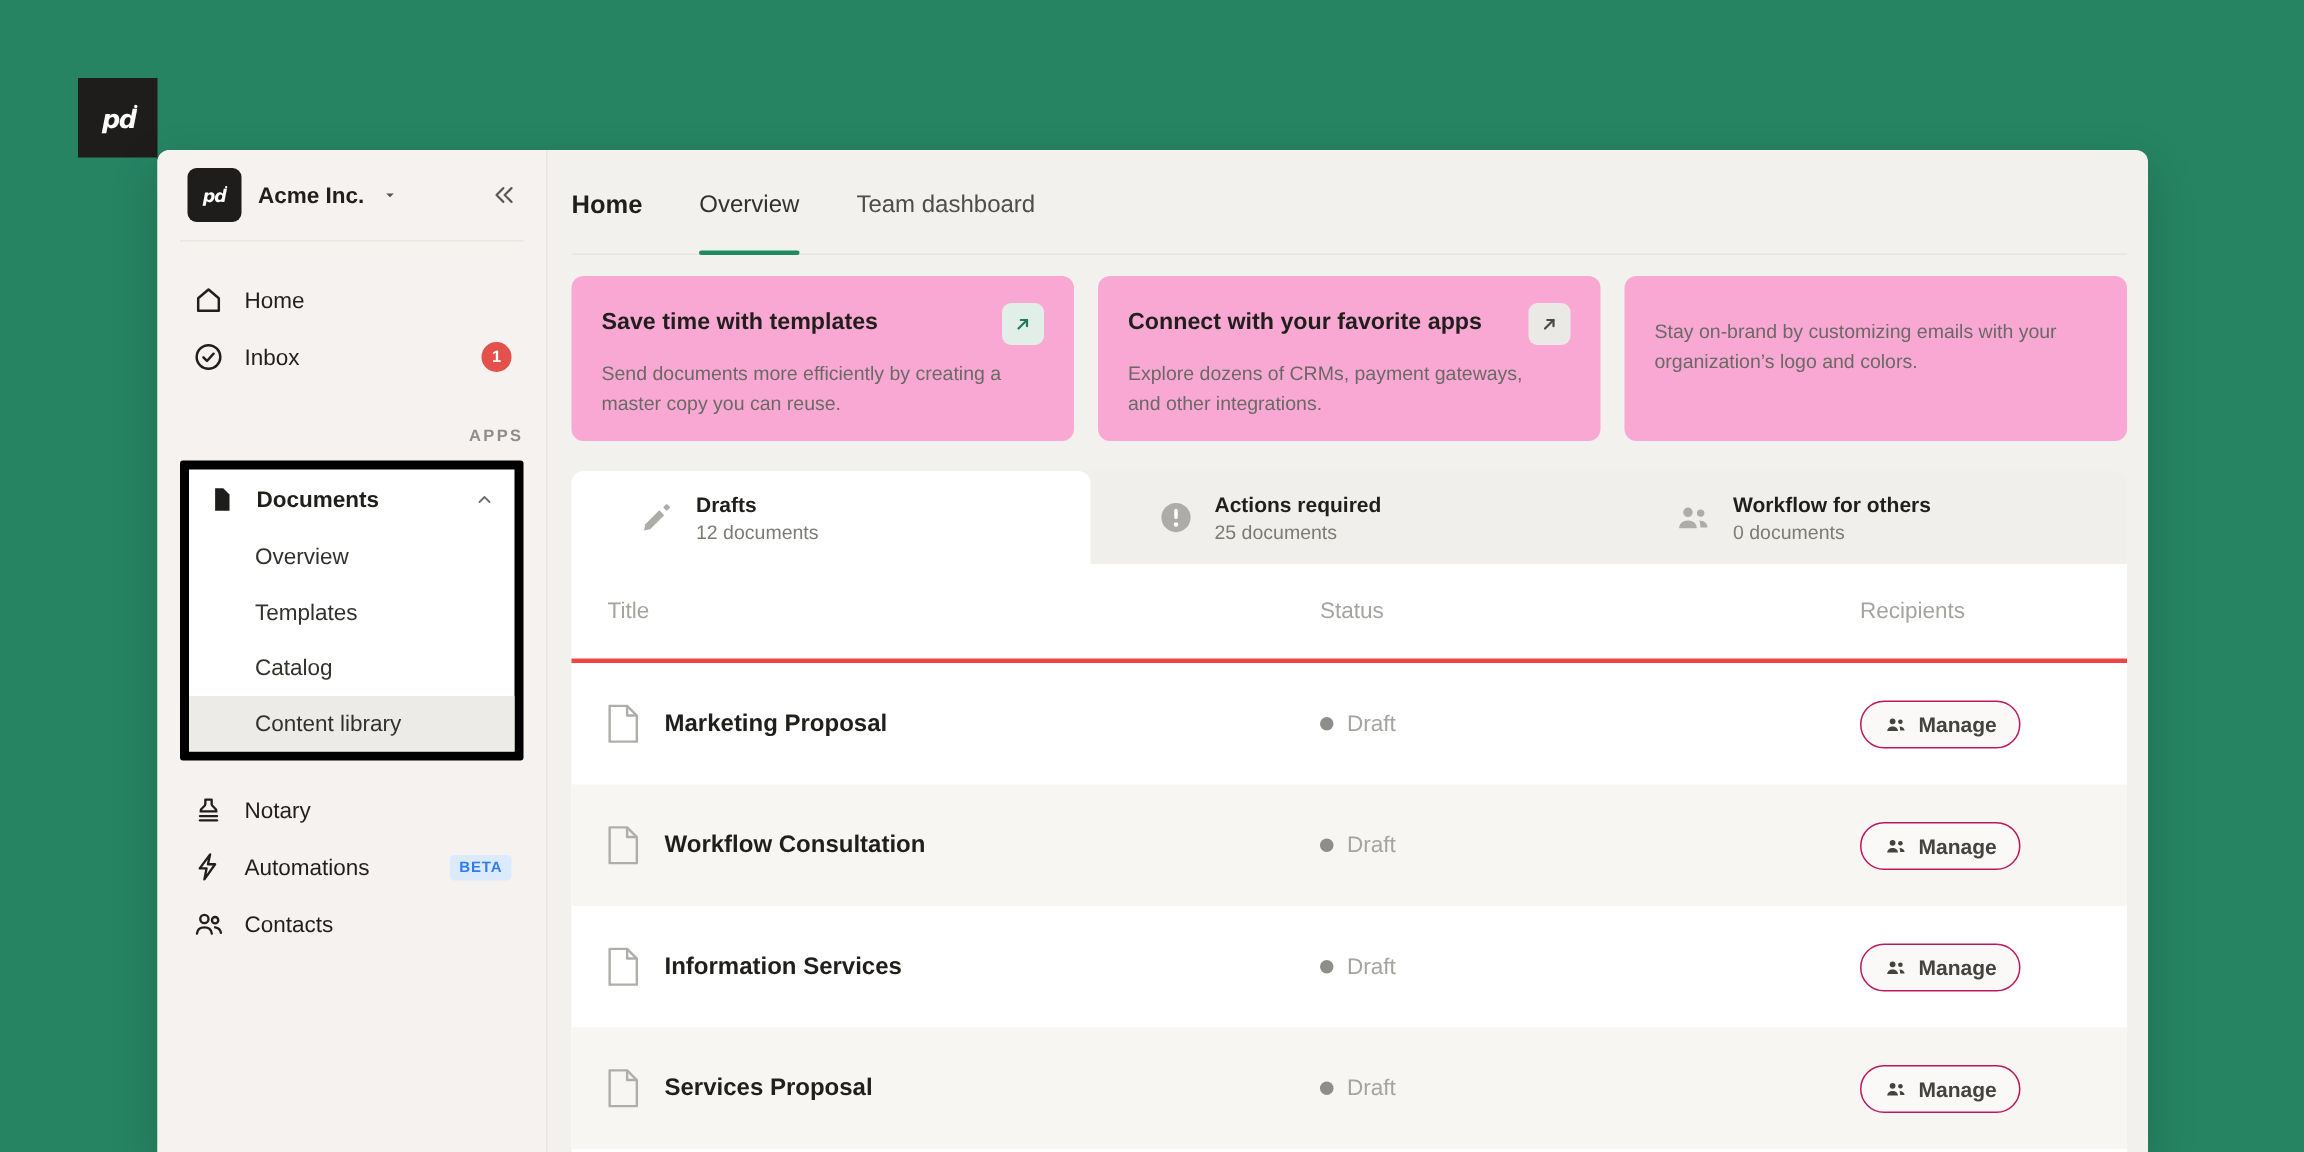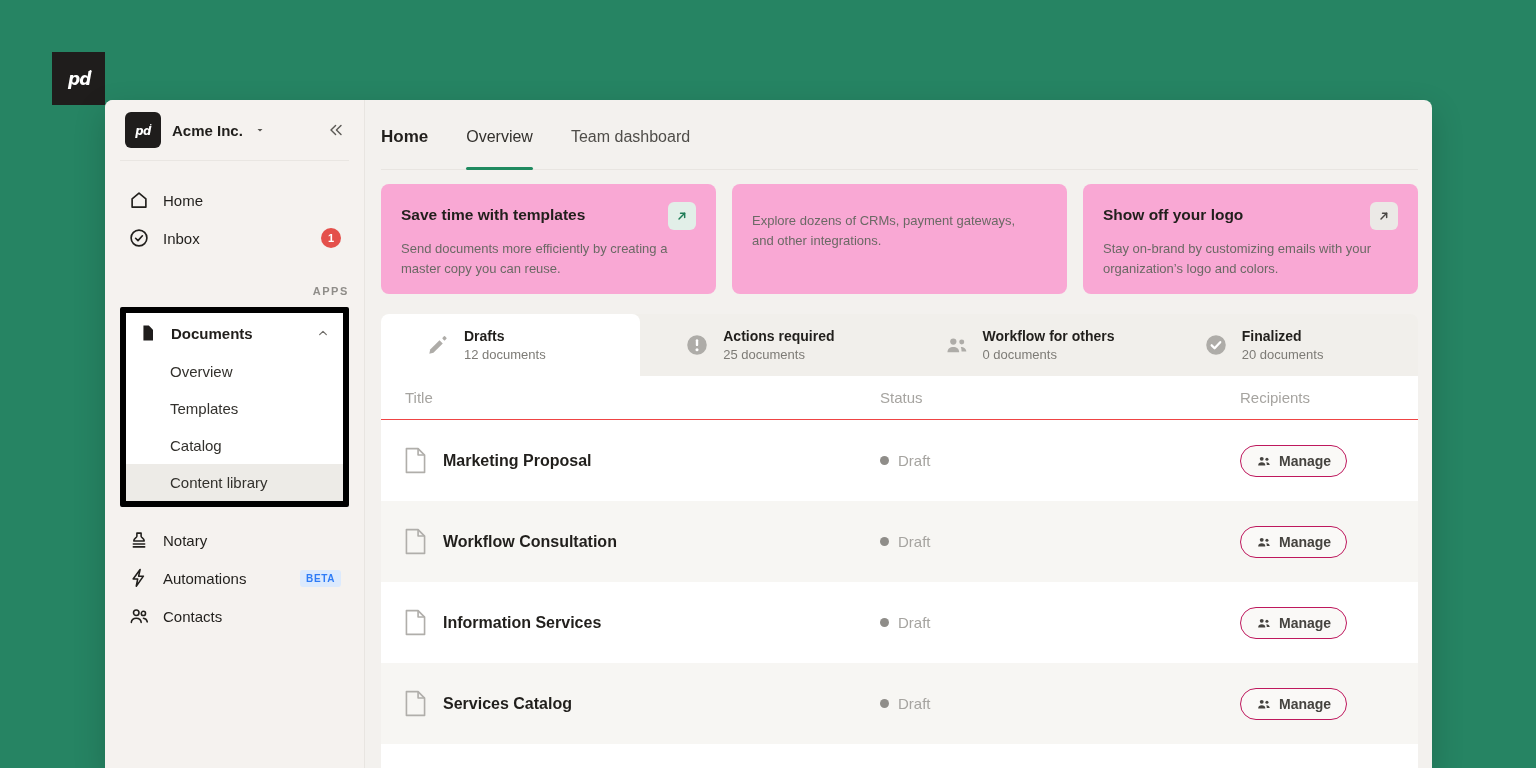--- a/index.html
+++ b/index.html
@@ -53,21 +53,21 @@
 
   .tabstrip { display:flex; margin-top:20px; background:#f1efeb; border-radius:8px 8px 0 0; }
   .dtab { flex:1; display:flex; align-items:center; gap:13px; padding:14px 0 14px 44px; cursor:pointer; }
   .dtab.active { background:#fff; border-radius:8px 8px 0 0; }
   .dtab .ic { color:#aeaca8; display:flex; }
   .dtab-title { font-size:14px; font-weight:bold; color:#211f1c; }
   .dtab-count { font-size:13px; color:#7d7b76; margin-top:3px; }
 
   .table { background:#fff; flex:1; }
   .trow { display:grid; grid-template-columns:475px 360px 1fr; align-items:center; padding:0 24px; }
-  .thead { height:44px; color:#a6a4a0; font-size:15px; border-bottom:1px solid #ef4444; }
+  .thead { height:66px; color:#a6a4a0; font-size:15px; border-bottom:3px solid #ef4444; }
   .tr { height:81px; }
   .tr.alt { background:#f7f6f3; }
   .cell-title { display:flex; align-items:center; gap:17px; }
   .row-title { font-size:16px; font-weight:bold; color:#211f1c; }
   .cell-status { display:flex; align-items:center; gap:9px; }
   .status-dot { width:9px; height:9px; border-radius:50%; background:#8f8d89; }
   .status-text { font-size:15px; color:#a6a4a0; }
   .manage-btn { display:inline-flex; gap:7px; padding:7px 15px; background:#faf9f7; border:1px solid #be185d; border-radius:18px; cursor:pointer; color:#45433f; }
   .manage-btn .lbl { font-size:14px; font-weight:bold; color:#45433f; }
   svg { display:block; }
@@ -201,32 +201,32 @@
             <span class="icon-btn green">
               <svg width="16" height="16" viewBox="0 0 24 24" fill="none" stroke="currentColor" stroke-width="2.2" stroke-linecap="round" stroke-linejoin="round">
                   <path d="M7.5 16.5 16 8"></path>
                   <path d="M9.8 8H16v6.2"></path>
                 </svg>
             </span>
           </div>
           <div class="card-body">Send documents more efficiently by creating a master copy you can reuse.</div>
         </div>
         <div class="card">
-          <div class="card-body">Explore dozens of CRMs, payment gateways, and other integrations.</div>
-        </div>
-        <div class="card">
           <div class="card-top">
-            <div class="card-title">Show off your logo</div>
+            <div class="card-title">Connect with your favorite apps</div>
             <span class="icon-btn gray">
               <svg width="16" height="16" viewBox="0 0 24 24" fill="none" stroke="currentColor" stroke-width="2.2" stroke-linecap="round" stroke-linejoin="round">
                   <path d="M7.5 16.5 16 8"></path>
                   <path d="M9.8 8H16v6.2"></path>
                 </svg>
             </span>
           </div>
+          <div class="card-body">Explore dozens of CRMs, payment gateways, and other integrations.</div>
+        </div>
+        <div class="card">
           <div class="card-body">Stay on-brand by customizing emails with your organization’s logo and colors.</div>
         </div>
       </div>
 
       <div class="tabstrip">
         <div class="dtab active">
           <span class="ic">
             <svg width="26" height="26" viewBox="0 0 24 24">
                 <path fill="currentColor" d="M4.8 16.2 13.4 7.6l3 3L7.8 19.2l-3.8.8z"></path>
                 <rect x="16.4" y="4.2" width="3.2" height="3.2" rx="0.7" transform="rotate(45 18 5.8)" fill="currentColor"></rect>
@@ -255,32 +255,20 @@
             <svg width="26" height="26" viewBox="0 0 24 24" fill="currentColor">
                 <circle cx="8.6" cy="8.8" r="2.9"></circle>
                 <path d="M3.2 18.6c0-3 2.4-4.7 5.4-4.7s5.4 1.7 5.4 4.7z"></path>
                 <circle cx="16.4" cy="9.3" r="2.3"></circle>
                 <path d="M15.5 13.9c2.9.1 5.1 1.6 5.1 4.2h-4.4c0-1.7-.2-3.1-.7-4.2z"></path>
               </svg>
           </span>
           <span>
             <div class="dtab-title">Workflow for others</div>
             <div class="dtab-count">0 documents</div>
-          </span>
-        </div>
-        <div class="dtab">
-          <span class="ic">
-            <svg width="26" height="26" viewBox="0 0 24 24">
-                <circle cx="12" cy="12" r="9" fill="currentColor"></circle>
-                <path d="M8 12.3l2.7 2.7 5.2-5.6" stroke="#fff" stroke-width="2.1" fill="none" stroke-linecap="round" stroke-linejoin="round"></path>
-              </svg>
-          </span>
-          <span>
-            <div class="dtab-title">Finalized</div>
-            <div class="dtab-count">20 documents</div>
           </span>
         </div>
       </div>
 
       <div class="table">
         <div class="trow thead">
           <div>Title</div>
           <div>Status</div>
           <div>Recipients</div>
         </div>
@@ -367,21 +355,21 @@
         </div>
 
         <div class="trow tr alt">
           <div class="cell-title">
             <span>
               <svg width="21" height="27" viewBox="0 0 22 28" fill="none">
                   <path d="M1.5 1.5h12.2l6.8 6.8v18.2H1.5z" stroke="#b0aeaa" stroke-width="1.7" stroke-linejoin="round"></path>
                   <path d="M13.7 1.5v6.8h6.8" stroke="#b0aeaa" stroke-width="1.7" stroke-linejoin="round"></path>
                 </svg>
             </span>
-            <span class="row-title">Services Catalog</span>
+            <span class="row-title">Services Proposal</span>
           </div>
           <div class="cell-status">
               <span class="status-dot"></span>
               <span class="status-text">Draft</span>
             </div>
           <div>
             <span class="manage-btn">
               <svg width="16" height="16" viewBox="0 0 24 24" fill="currentColor">
                   <circle cx="8.6" cy="8.8" r="2.9"></circle>
                   <path d="M3.2 18.6c0-3 2.4-4.7 5.4-4.7s5.4 1.7 5.4 4.7z"></path>

